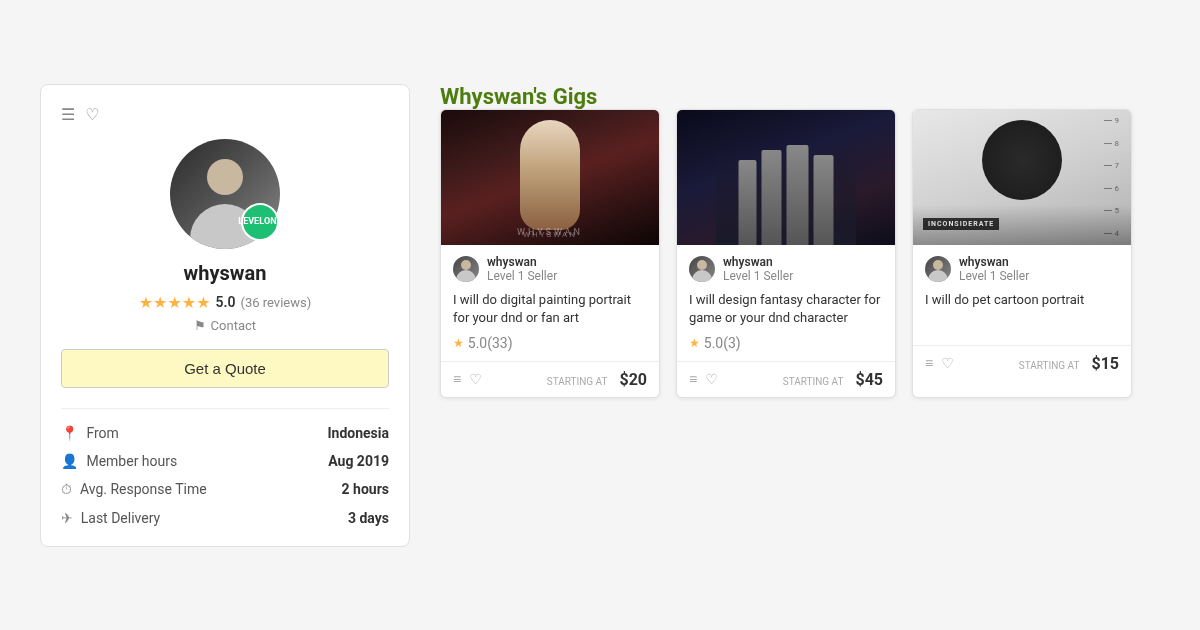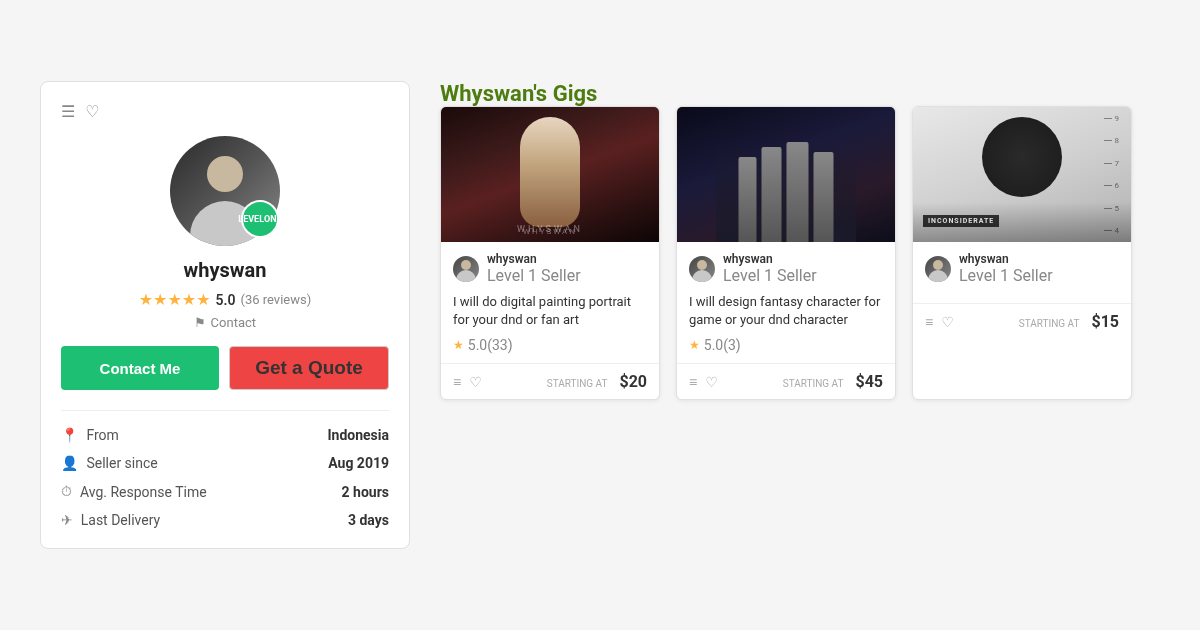--- a/index.html
+++ b/index.html
@@ -149,27 +149,27 @@
       color: #fff;
       border: none;
       border-radius: 4px;
       padding: 10px 0;
       font-size: 15px;
       font-weight: 600;
       cursor: pointer;
     }
     .btn-quote {
       flex: 1;
-      background: #ef4444;
+      background: #fef9c3;
       color: #333;
       border: 1px solid #ccc;
       border-radius: 4px;
       padding: 10px 0;
-      font-size: 19px;
-      font-weight: 700;
+      font-size: 15px;
+      font-weight: 400;
       cursor: pointer;
     }
     .divider {
       border: none;
       border-top: 1px solid #eee;
       margin-bottom: 16px;
     }
     .info-list {
       list-style: none;
       display: flex;
@@ -331,21 +331,21 @@
       background: #c8c8c8;
       border-radius: 10px 10px 0 0;
     }
     .seller-info {}
     .seller-name {
       font-size: 12px;
       font-weight: 600;
       color: #333;
     }
     .seller-level {
-      font-size: 16px;
+      font-size: 12px;
       color: #888;
     }
     .gig-title {
       font-size: 13px;
       color: #333;
       line-height: 1.4;
       margin-bottom: 8px;
       min-height: 36px;
     }
     .gig-rating-row {
@@ -462,38 +462,37 @@
       <span class="rating-score">5.0</span>
       <span class="rating-reviews">(36 reviews)</span>
     </div>
 
     <div class="report-row">
       <span class="report-icon">⚑</span>
       <span>Contact</span>
     </div>
 
     <div class="buttons-row">
-      <button class="btn-contact">Contact Me</button>
       <button class="btn-quote">Get a Quote</button>
     </div>
 
     <hr class="divider">
 
     <ul class="info-list">
       <li class="info-item">
         <span class="info-label">
           <span class="info-label-icon">📍</span>
           <span>From</span>
         </span>
         <span class="info-value">Indonesia</span>
       </li>
       <li class="info-item">
         <span class="info-label">
           <span class="info-label-icon">👤</span>
-          <span>Seller since</span>
+          <span>Member hours</span>
         </span>
         <span class="info-value">Aug 2019</span>
       </li>
       <li class="info-item">
         <span class="info-label">
           <span class="info-label-icon">⏱</span>
           <span>Avg. Response Time</span>
         </span>
         <span class="info-value">2 hours</span>
       </li>
@@ -607,20 +606,21 @@
           <div class="inconsiderate-tag">INCONSIDERATE</div>
         </div>
         <div class="gig-body">
           <div class="gig-seller-row">
             <div class="seller-avatar"></div>
             <div class="seller-info">
               <div class="seller-name">whyswan</div>
               <div class="seller-level">Level 1 Seller</div>
             </div>
           </div>
+          <div class="gig-title">I will do pet cartoon portrait</div>
           <div class="gig-rating-row">
             
           </div>
         </div>
         <div class="gig-footer">
           <div class="gig-footer-icons">
             <span>≡</span>
             <span>♡</span>
           </div>
           <div>

